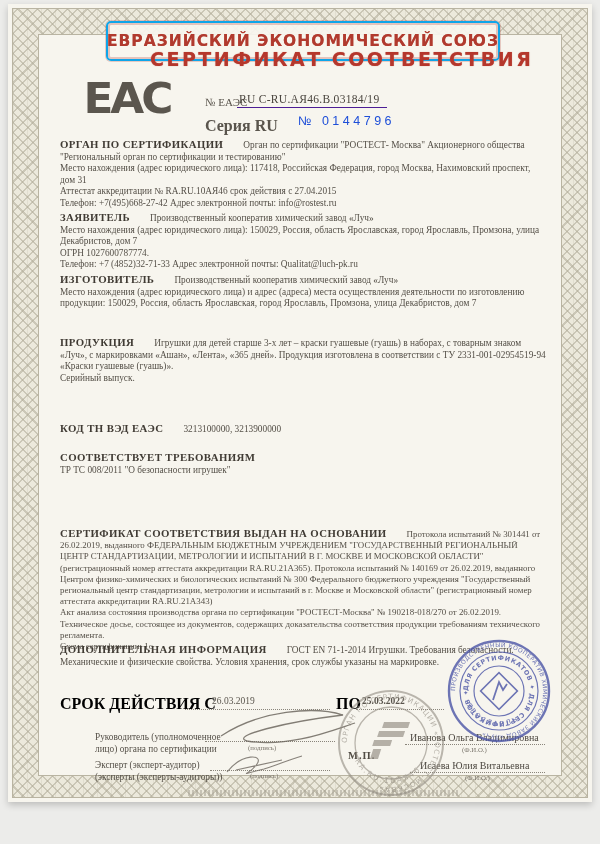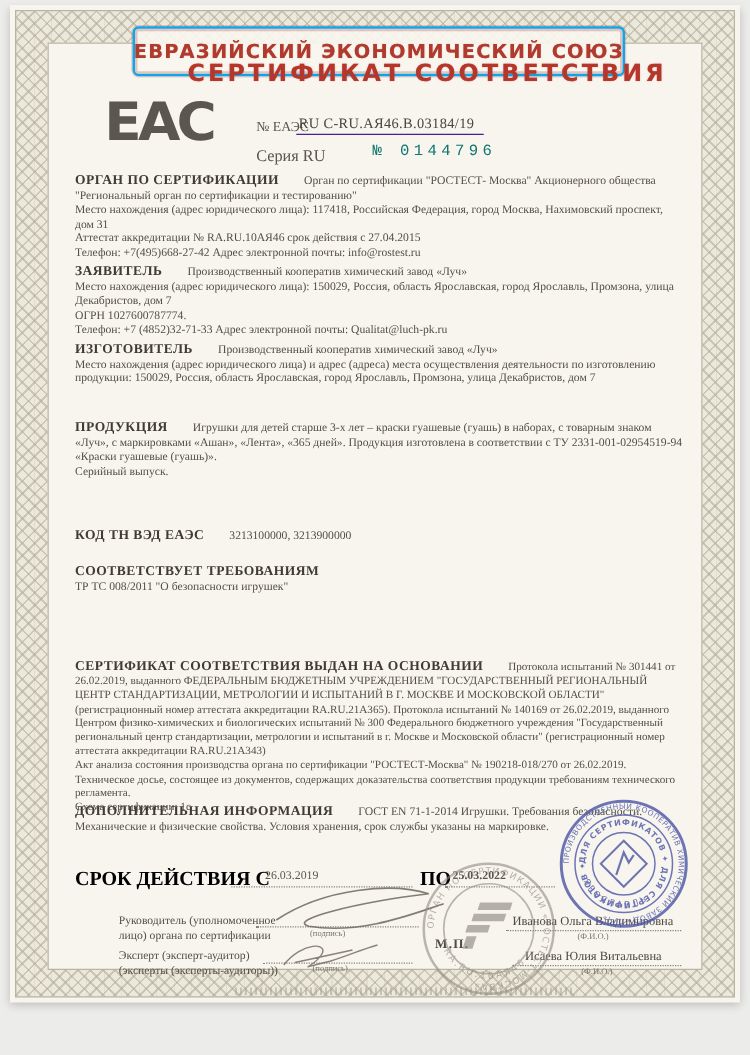--- a/index.html
+++ b/index.html
@@ -58,25 +58,25 @@
     font-family:"DejaVu Sans", sans-serif;font-weight:800;
     font-size:19px;letter-spacing:2.5px;color:#b5372c;
     text-shadow:0 0 1px rgba(181,55,44,.55);
     white-space:nowrap;
   }
   .numline{position:absolute;left:205px;top:96px;font-size:11px;color:#57524a;}
   .numval{
     position:absolute;left:237px;top:93px;font-size:11.5px;color:#49443d;
     border-bottom:1px solid #4c1d95;padding:0 8px 2px 2px;letter-spacing:.3px;
   }
-  .serline{position:absolute;left:205px;top:117px;font-size:13px;color:#5a554d;}
+  .serline{position:absolute;left:205px;top:117px;font-size:16px;color:#5a554d;font-weight:bold;}
   .sernum{
     position:absolute;left:298px;top:114px;
-    font-family:Liberation Mono, monospace;
-    font-size:12.5px;letter-spacing:3.5px;color:#0f766e;
+    font-family:Liberation Sans, sans-serif;
+    font-size:12.5px;letter-spacing:3.5px;color:#1d4ed8;
   }
   
   .sec{position:absolute;left:60px;width:487px;font-size:9.3px;line-height:11.6px;color:#544f47;}
   .sec b{font-size:10.8px;letter-spacing:.4px;color:#403b34;padding-right:20px;}
   .sec .t{white-space:pre-line;}
   .sec.block b{display:block;margin-bottom:1px;}
   .sec.small{font-size:8.9px;line-height:11.2px;}
   .v-label1{position:absolute;left:60px;top:695px;}
   .v-date1{position:absolute;left:212px;top:696px;font-size:9.5px;color:#5a554d;text-align:center;}
   .v-dots1{position:absolute;left:185px;top:709px;width:145px;border-bottom:1px dotted #8a857b;}

